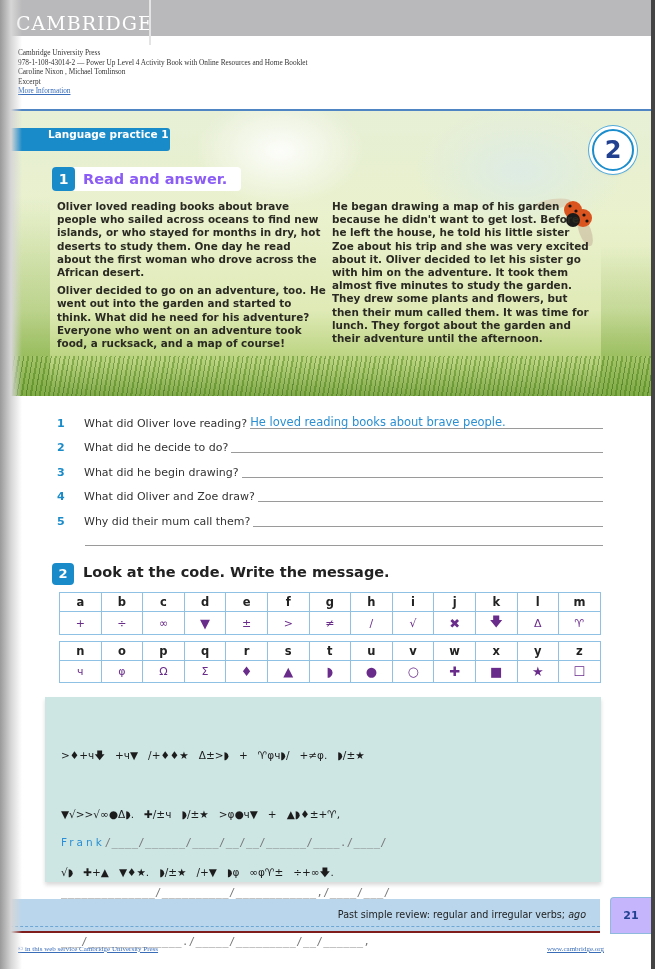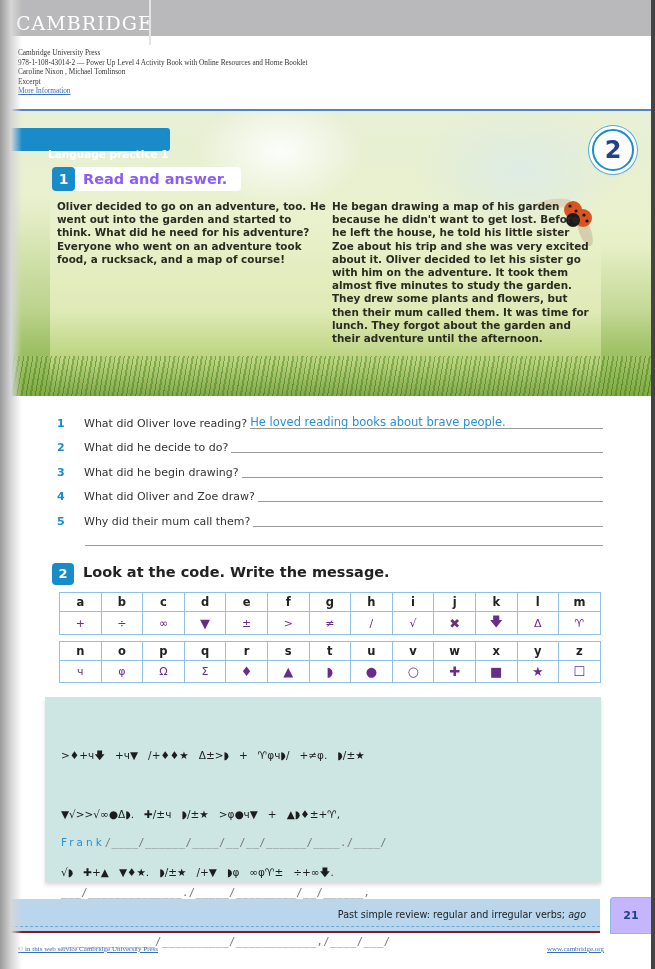--- a/index.html
+++ b/index.html
@@ -25,21 +25,21 @@
       radial-gradient(ellipse 120px 80px at 280px 40px, rgba(255,255,255,0.9), rgba(255,255,255,0) 70%),
       radial-gradient(ellipse 150px 90px at 520px 60px, rgba(220,235,230,0.9), rgba(255,255,255,0) 70%),
       linear-gradient(to bottom, #e7efd6 0%, #e9f1cc 40%, #dfeab6 70%, #b8d27c 88%, #6f9b3a 100%); }
   .hero .grass { position: absolute; left: 0; bottom: 0; width: 100%; height: 40px;
     background: repeating-linear-gradient(100deg, rgba(90,140,40,0.55) 0 2px, rgba(170,205,110,0.3) 2px 5px, rgba(60,110,30,0.5) 5px 6px, rgba(200,220,140,0.2) 6px 9px); }
   .hero .grass-left { position: absolute; left: 0; bottom: 0; width: 50px; height: 200px;
     background: linear-gradient(to top, rgba(110,160,50,0.55), rgba(200,225,150,0)); }
   .hero .grass-right { position: absolute; right: 0; bottom: 0; width: 50px; height: 150px;
     background: linear-gradient(to top, rgba(110,160,50,0.55), rgba(200,225,150,0)); }
   .lp-tab { position: absolute; left: 0; top: 17px; width: 170px; height: 23px; background: #1a8bc9; border-radius: 0 3px 3px 0;
-    color: #fff; font-size: 10.5px; font-weight: bold; padding: 20px 0 0 48px; }
+    color: #fff; font-size: 10.5px; font-weight: bold; padding: 0 0 0 48px; }
   .unit-badge { position: absolute; left: 592px; top: 18px; width: 42px; height: 42px; border-radius: 50%; background: #fff;
     border: 2px solid #1b8ccc; box-shadow: 0 0 0 3px #fff, 0 0 0 4px #4fa9dc, 0 2px 4px rgba(0,0,0,0.25);
     color: #21408f; font-size: 24px; font-weight: bold; text-align: center; line-height: 38px; }
   .ex-head { position: absolute; left: 52px; top: 56px; height: 24px; background: #fff; border-radius: 4px; padding: 0 14px 0 31px; }
   .ex-num { position: absolute; left: 0; top: 0; width: 23px; height: 24px; background: #1a8bc9; border-radius: 4px; color: #fff; font-weight: bold; font-size: 14px; text-align: center; line-height: 24px; }
   .ex-title { font-size: 14.5px; font-weight: bold; line-height: 24px; color: #8b5cf6; }
   .story-col { position: absolute; font-size: 10.4px; font-weight: bold; line-height: 13.2px; color: #2a2a22; }
   .story-col p + p { margin-top: 5px; }
   .col-a { left: 57px; top: 89px; width: 270px; }
   .col-b { left: 332px; top: 89px; width: 260px; }
@@ -124,20 +124,21 @@
     <circle cx="49" cy="29" r="1.6" fill="#111"></circle>
     <circle cx="52" cy="35" r="1.6" fill="#111"></circle>
   </svg>
 
   <div class="ex-head">
     <div class="ex-num">1</div>
     <span class="ex-title">Read and answer.</span>
   </div>
 
   <div class="story-col col-a">
+    <p>Oliver loved reading books about brave people who sailed across oceans to find new islands, or who stayed for months in dry, hot deserts to study them. One day he read about the first woman who drove across the African desert.</p>
     <p>Oliver decided to go on an adventure, too. He went out into the garden and started to think. What did he need for his adventure? Everyone who went on an adventure took food, a rucksack, and a map of course!</p>
   </div>
   <div class="story-col col-b">
     <p>He began drawing a map of his garden because he didn't want to get lost. Before he left the house, he told his little sister Zoe about his trip and she was very excited about it. Oliver decided to let his sister go with him on the adventure. It took them almost five minutes to study the garden. They drew some plants and flowers, but then their mum called them. It was time for lunch. They forgot about the garden and their adventure until the afternoon.</p>
   </div>
 </div>
 
 <div class="questions">
   <div class="q-row">
     <span class="q-num">1</span>
@@ -253,22 +254,22 @@
   </table>
 
 <div class="msg-box">
   <div class="cipher">
     <div>&gt;♦+ч🡇   +ч▼   /+♦♦★   Δ±&gt;◗   +   ♈φч◗/   +≠φ.   ◗/±★</div>
     <div>▼√&gt;&gt;√∞●Δ◗.   ✚/±ч   ◗/±★   &gt;φ●ч▼   +   ▲◗♦±+♈,</div>
     <div>√◗   ✚+▲   ▼♦★.   ◗/±★   /+▼   ◗φ   ∞φ♈±   ÷+∞🡇.</div>
   </div>
   <div class="answer-lines">
     <div><span class="given">Frank</span><span>/____/______/____/__/__/______/____./____/</span></div>
+    <div>______________/__________/____________,/____/___/</div>
     <div>___/______________./_____/_________/__/______,</div>
-    <div>______________/__________/____________,/____/___/</div>
     
   </div>
 </div>
 
 <div class="foot-band">
   <div class="foot-topic"><span>Past simple review: regular and irregular verbs; </span><i>ago</i></div>
   <div class="dash"></div>
 </div>
 <div class="page-num-tab">21</div>
 <a class="copyright">© in this web service Cambridge University Press</a>

